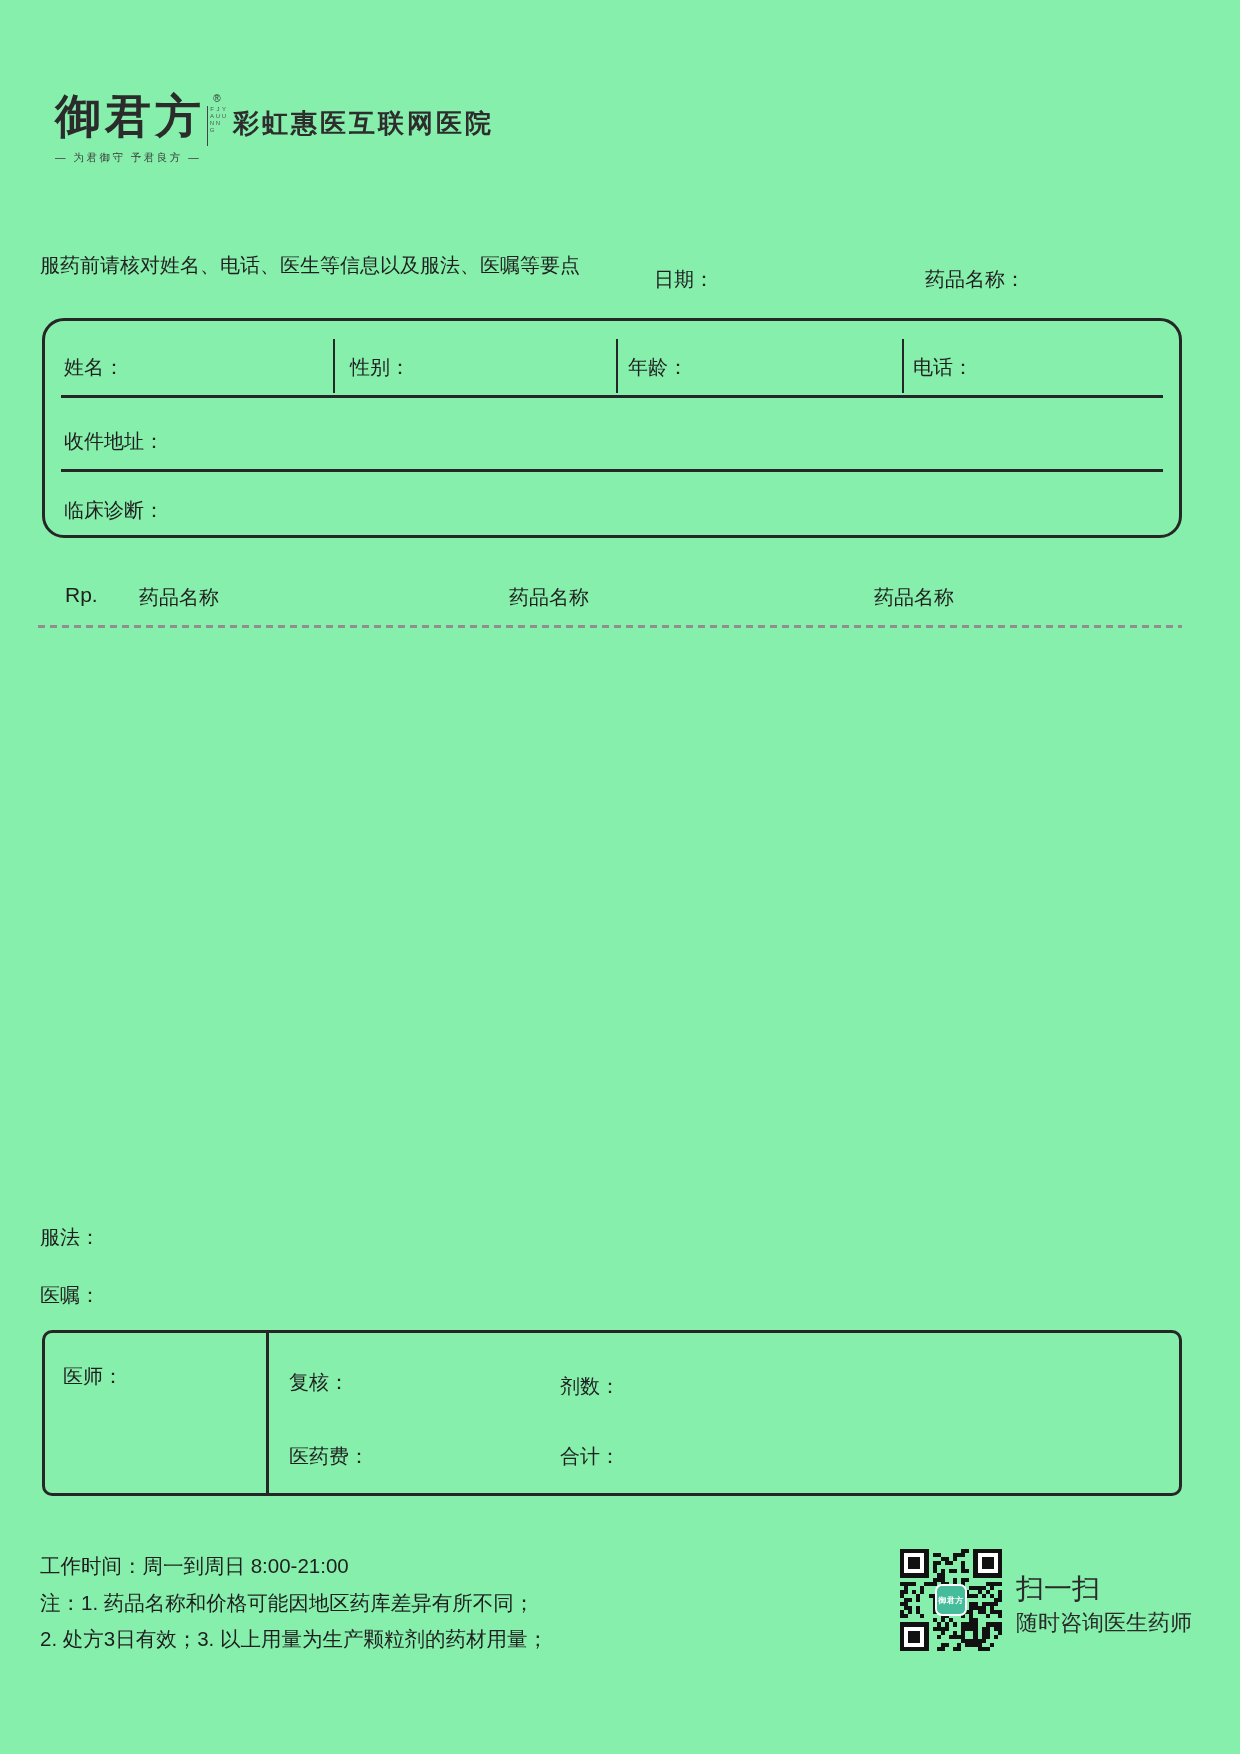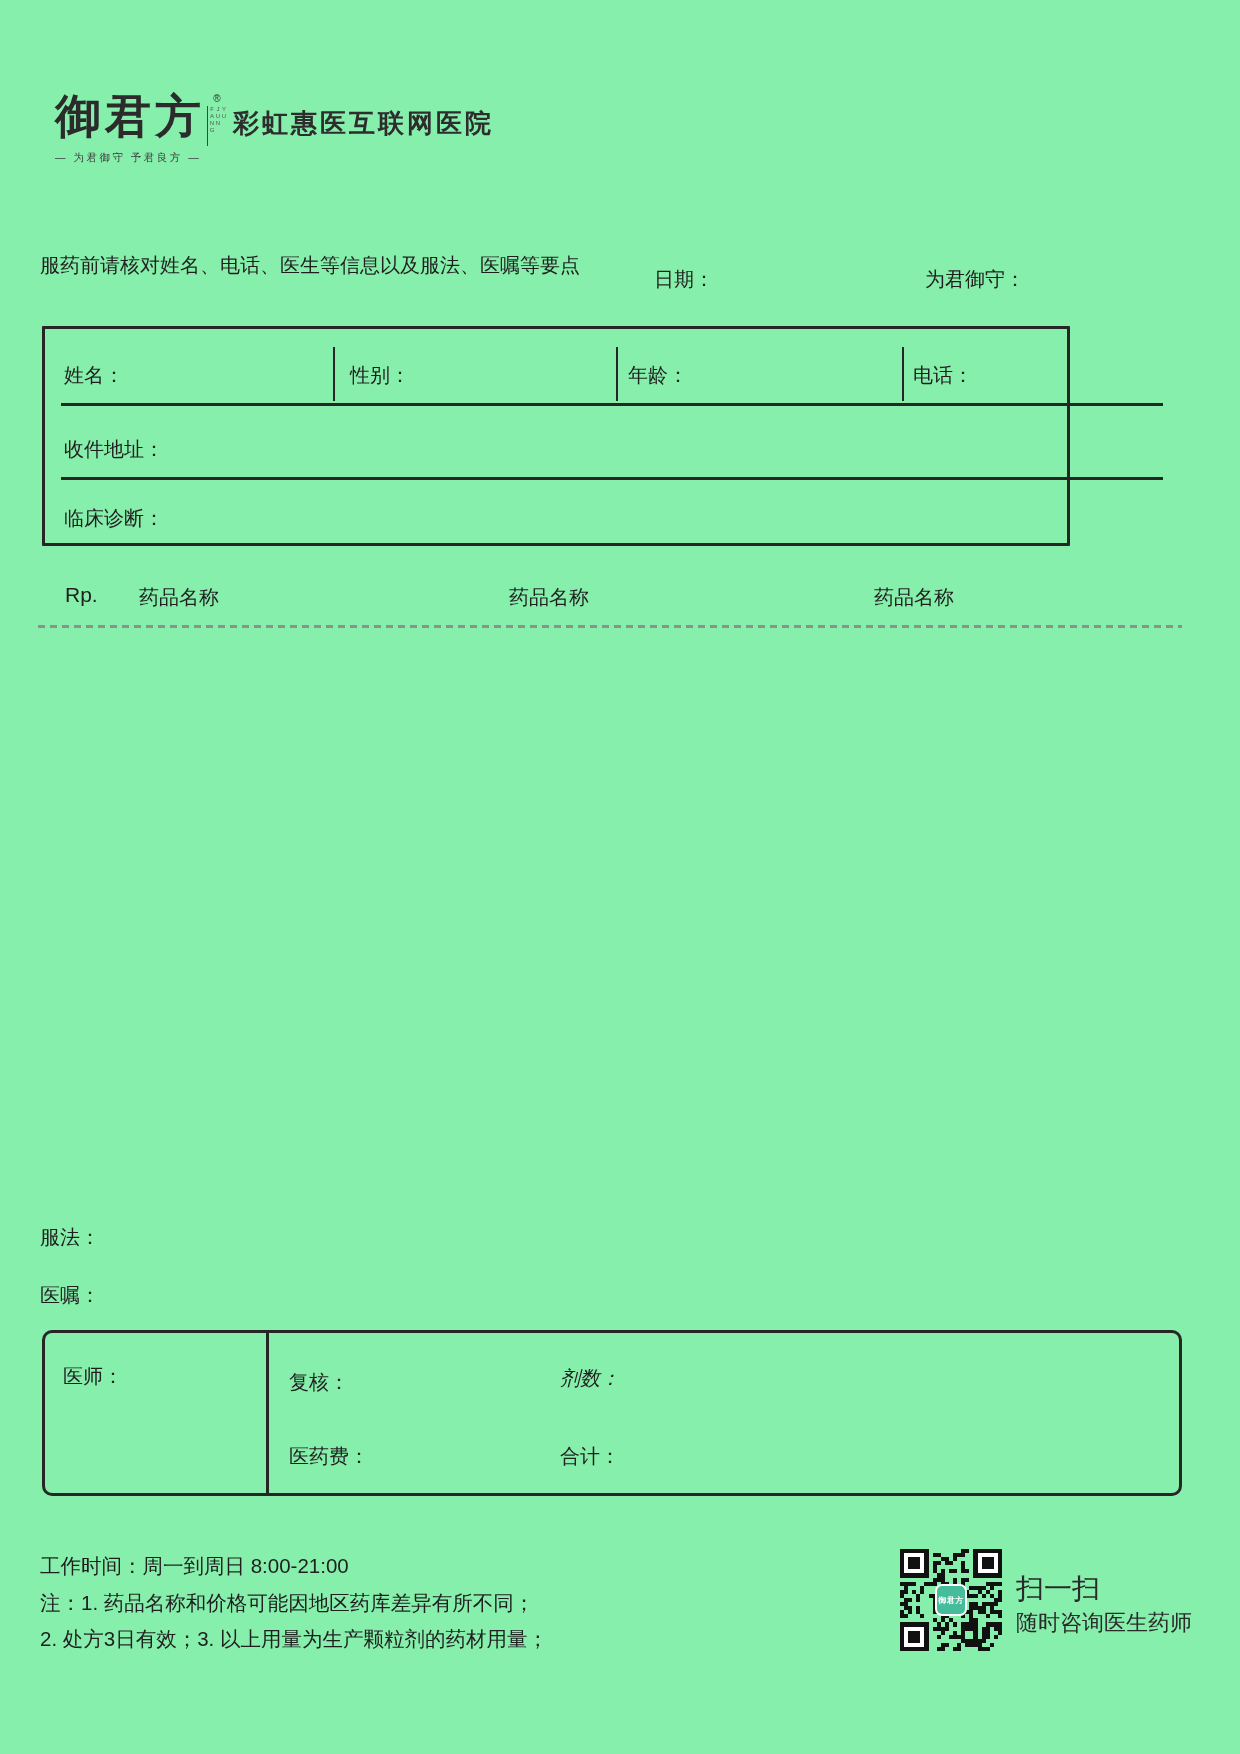--- a/index.html
+++ b/index.html
@@ -27,22 +27,22 @@
   .hospital-title{
     left:233px;top:106px;font-size:26px;font-weight:900;color:#2d2d2d;
     letter-spacing:3px;white-space:nowrap;
   }
   
   .notice{left:40px;top:252px;font-size:20px;color:#1f1f1f;white-space:nowrap;}
   .date-label{left:654px;top:266px;font-size:20px;color:#1f1f1f;}
   .rx-no-label{left:925px;top:266px;font-size:20px;color:#1f1f1f;}
   
   .patient-box{
-    left:42px;top:318px;width:1028px;height:220px;
-    border:3px solid #262626;border-radius:1px;box-sizing:border-box;margin-top:8px;
+    left:42px;top:318px;width:1140px;height:220px;
+    border:3px solid #262626;border-radius:22px;box-sizing:border-box;
   }
   .pb-label{position:absolute;font-size:20px;color:#1f1f1f;white-space:nowrap;}
   .vdiv{position:absolute;width:2px;background:#262626;top:18px;height:54px;}
   .hline{position:absolute;left:16px;width:1102px;height:3px;background:#262626;}
   
   .rp-label{left:65px;top:583px;font-size:21px;color:#1f1f1f;}
   .col-h{position:absolute;top:584px;font-size:20px;color:#1f1f1f;}
   .dashed-line{
     left:38px;top:625px;width:1144px;height:3px;
     background-image:repeating-linear-gradient(90deg,#8f8f8f 0 7px,transparent 7px 12px);
@@ -84,21 +84,21 @@
         <div class="reg-mark">®</div>
         <div class="brand-vertical">YU JUN FANG</div>
       </div>
     </div>
     <div class="tagline">— 为君御守 予君良方 —</div>
   </div>
   <div class="abs hospital-title">彩虹惠医互联网医院</div>
 
   <div class="abs notice">服药前请核对姓名、电话、医生等信息以及服法、医嘱等要点</div>
   <div class="abs date-label">日期：</div>
-  <div class="abs rx-no-label">为君御守：</div>
+  <div class="abs rx-no-label">药品名称：</div>
 
   <div class="abs patient-box">
     <div class="pb-label" style="left:19px;top:33px;">姓名：</div>
     <div class="vdiv" style="left:288px;"></div>
     <div class="pb-label" style="left:305px;top:33px;">性别：</div>
     <div class="vdiv" style="left:571px;"></div>
     <div class="pb-label" style="left:583px;top:33px;">年龄：</div>
     <div class="vdiv" style="left:857px;"></div>
     <div class="pb-label" style="left:868px;top:33px;">电话：</div>
     <div class="hline" style="top:74px;"></div>
@@ -113,21 +113,21 @@
   <div class="col-h" style="left:874px;">药品名称</div>
   <div class="abs dashed-line"></div>
 
   <div class="abs usage-label">服法：</div>
   <div class="abs advice-label">医嘱：</div>
 
   <div class="abs sign-box">
     <div class="sb-div"></div>
     <div class="sb-label" style="left:18px;top:30px;">医师：</div>
     <div class="sb-label" style="left:244px;top:36px;">复核：</div>
-    <div class="sb-label" style="left:515px;top:32px;font-style:italic;">剂数：</div>
+    <div class="sb-label" style="left:515px;top:40px;">剂数：</div>
     <div class="sb-label" style="left:244px;top:110px;">医药费：</div>
     <div class="sb-label" style="left:515px;top:110px;">合计：</div>
   </div>
 
   <div class="abs work-hours">工作时间：周一到周日 8:00-21:00</div>
   <div class="abs note-1">注：1. 药品名称和价格可能因地区药库差异有所不同；</div>
   <div class="abs note-2">2. 处方3日有效；3. 以上用量为生产颗粒剂的药材用量；</div>
 
   <div class="abs qr-wrap">
     <svg viewBox="0 0 25 25" xmlns="http://www.w3.org/2000/svg">

